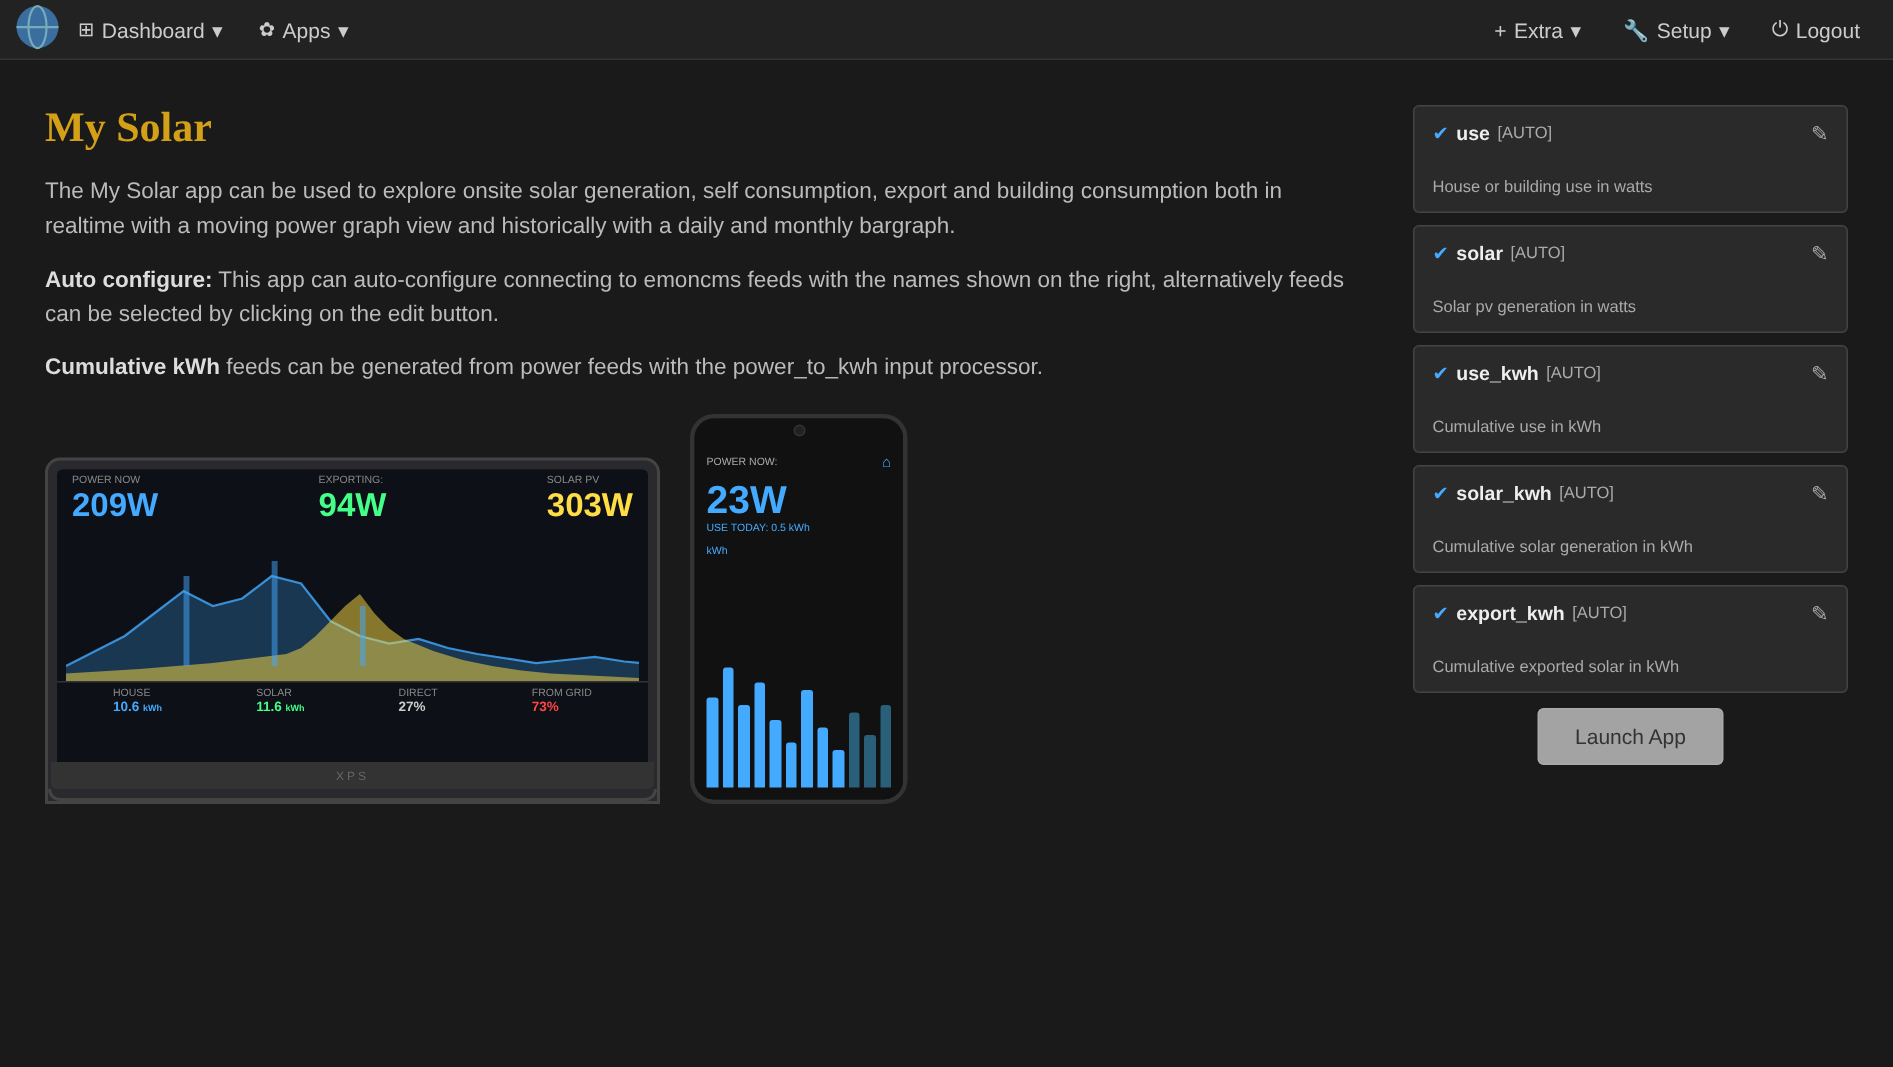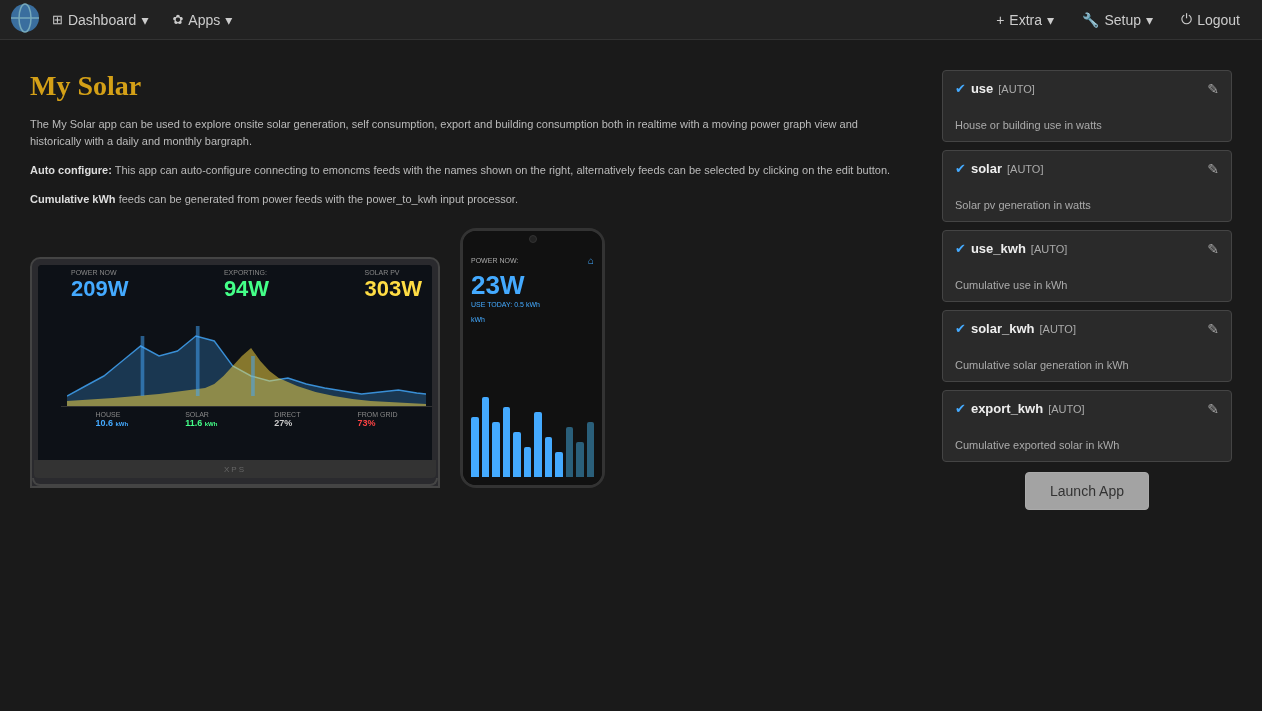--- a/index.html
+++ b/index.html
@@ -53,21 +53,21 @@
       color: #d4a017;
       font-size: 28px;
       font-weight: bold;
       margin-bottom: 14px;
       font-family: Liberation Serif, serif;
     }
     .description {
       color: #bbb;
       line-height: 1.55;
       margin-bottom: 12px;
-      font-size: 11px;
+      font-size: 15px;
     }
     .description strong {
       color: #ddd;
       margin-top: 14px;
     }
 
     
     .screenshots {
       display: flex;
       align-items: flex-end;
@@ -89,21 +89,20 @@
       border-radius: 4px 4px 0 0;
       overflow: hidden;
       height: 195px;
       position: relative;
     }
     .laptop-screen-inner {
       width: 100%;
       height: 100%;
       background: #0d1117;
       position: relative;
-      padding-left: 23px;
     }
     
     .laptop-stats {
       display: flex;
       justify-content: space-between;
       padding: 4px 10px;
       font-size: 9px;
       color: #aaa;
     }
     .laptop-stats .stat-val { font-size: 22px; font-weight: bold; }

